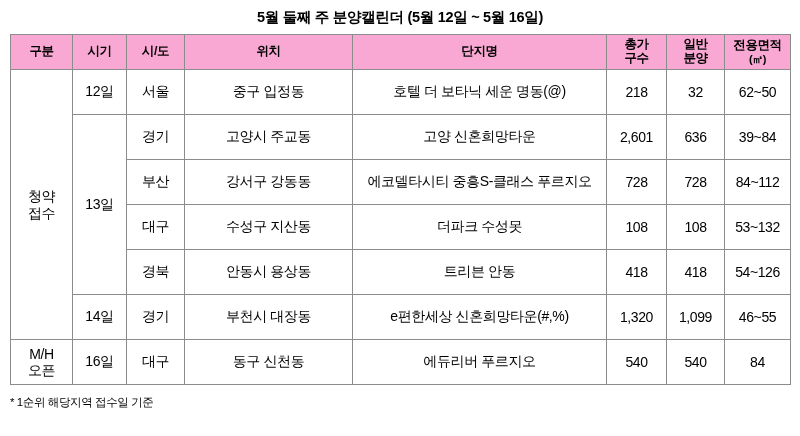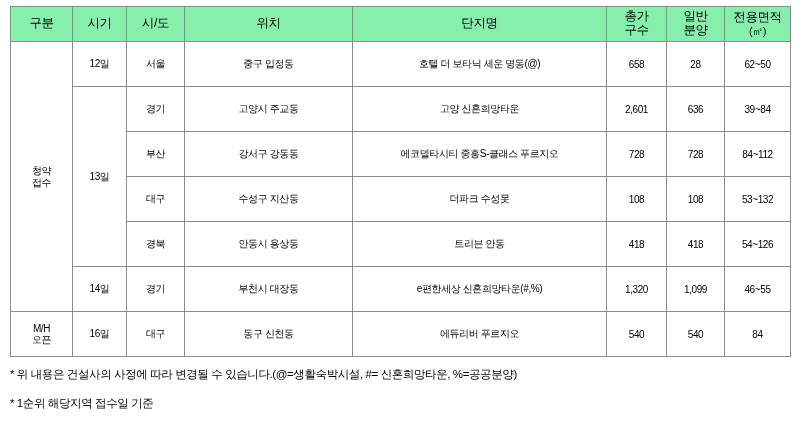--- a/index.html
+++ b/index.html
@@ -31,30 +31,30 @@
     color: #000;
   }
   table.cal {
     border-collapse: collapse;
     width: 780px;
     margin: 0 auto;
     table-layout: fixed;
   }
   table.cal th, table.cal td {
     border: 1px solid #8c8c8c;
-    font-size: 10px;
+    font-size: 14px;
     text-align: center;
     vertical-align: middle;
     letter-spacing: -0.4px;
     padding: 0;
     color: #000;
   }
   table.cal thead th {
-    background: #86efac;
-    font-weight: normal;
+    background: #f9a8d4;
+    font-weight: bold;
     height: 34px;
     line-height: 1.1;
     font-size: 12.5px;
   }
   table.cal tbody td {
     height: 44px;
     background: #ffffff;
   }
   .col-gubun { width: 62px; }
   .col-sigi  { width: 54px; }
@@ -76,20 +76,21 @@
     color: #000;
     line-height: 1.5;
   }
   .notes div { margin-bottom: 12px; }
 </style>
 </head>
 <body>
 
 <div class="page">
 
+  <div class="title">5월 둘째 주 분양캘린더 (5월 12일 ~ 5월 16일)</div>
 
   <table class="cal">
     <colgroup>
       <col class="col-gubun">
       <col class="col-sigi">
       <col class="col-sido">
       <col class="col-wichi">
       <col class="col-danji">
       <col class="col-chong">
       <col class="col-ilban">
@@ -120,22 +121,22 @@
 
       <tr>
         <td class="two-line" rowspan="6">
           <div>청약</div>
           <div>접수</div>
         </td>
         <td>12일</td>
         <td>서울</td>
         <td>중구 입정동</td>
         <td>호텔 더 보타닉 세운 명동(@)</td>
-        <td>658</td>
-        <td>28</td>
+        <td>218</td>
+        <td>32</td>
         <td>62~50</td>
       </tr>
 
       <tr>
         <td rowspan="4">13일</td>
         <td>경기</td>
         <td>고양시 주교동</td>
         <td>고양 신혼희망타운</td>
         <td>2,601</td>
         <td>636</td>
@@ -190,17 +191,16 @@
         <td>에듀리버 푸르지오</td>
         <td>540</td>
         <td>540</td>
         <td>84</td>
       </tr>
 
     </tbody>
   </table>
 
   <div class="notes">
-    <div>* 위 내용은 건설사의 사정에 따라 변경될 수 있습니다.(@=생활숙박시설, #= 신혼희망타운, %=공공분양)</div>
     <div>* 1순위 해당지역 접수일 기준</div>
   </div>
 
 </div>
 
 </body></html>

